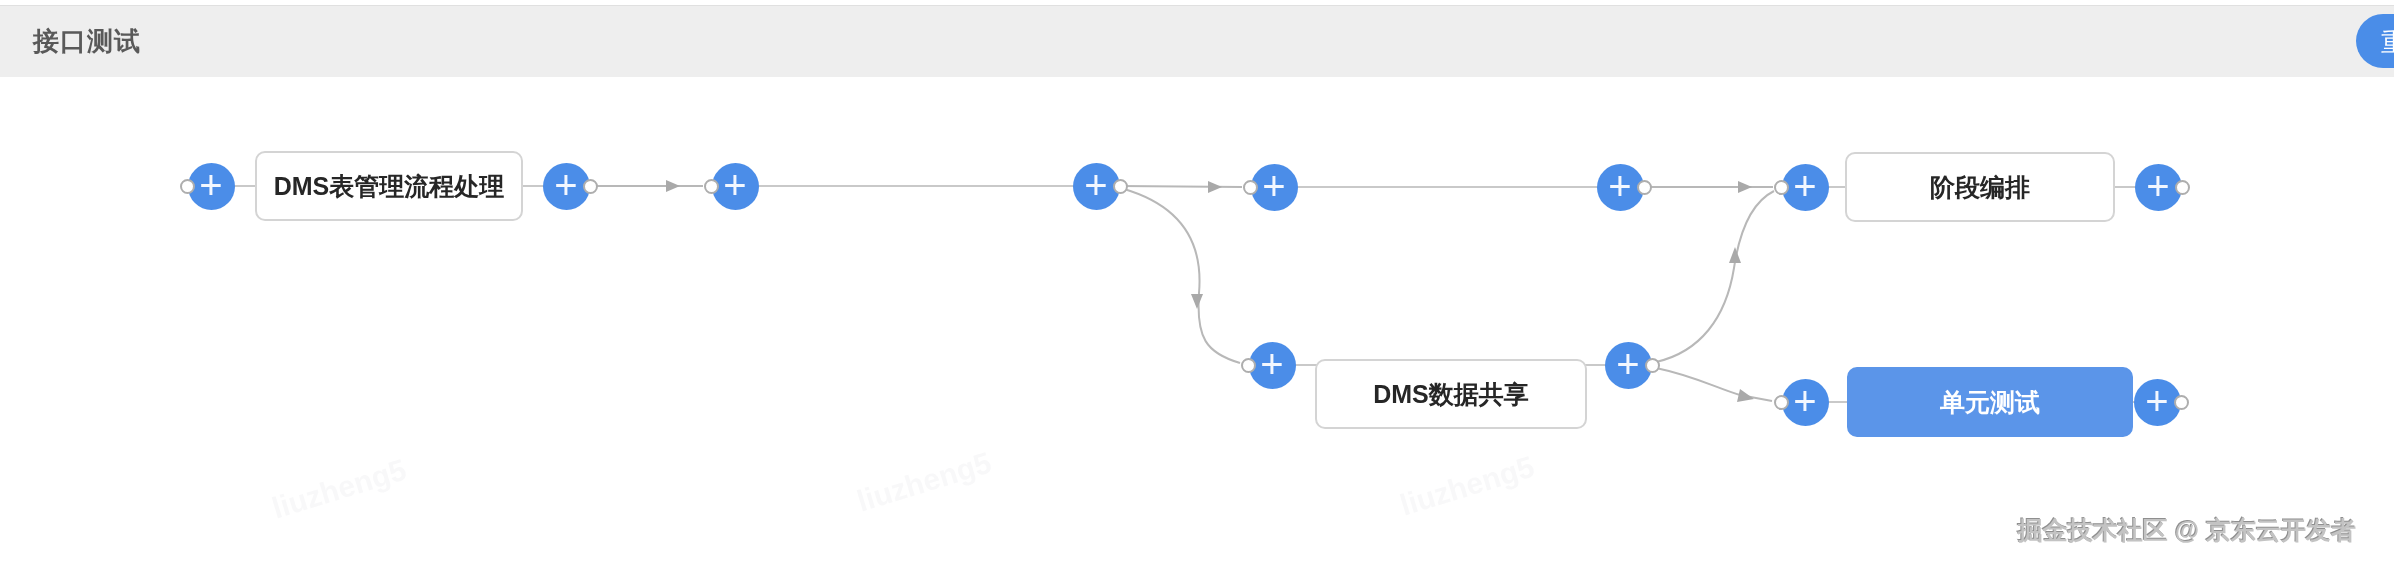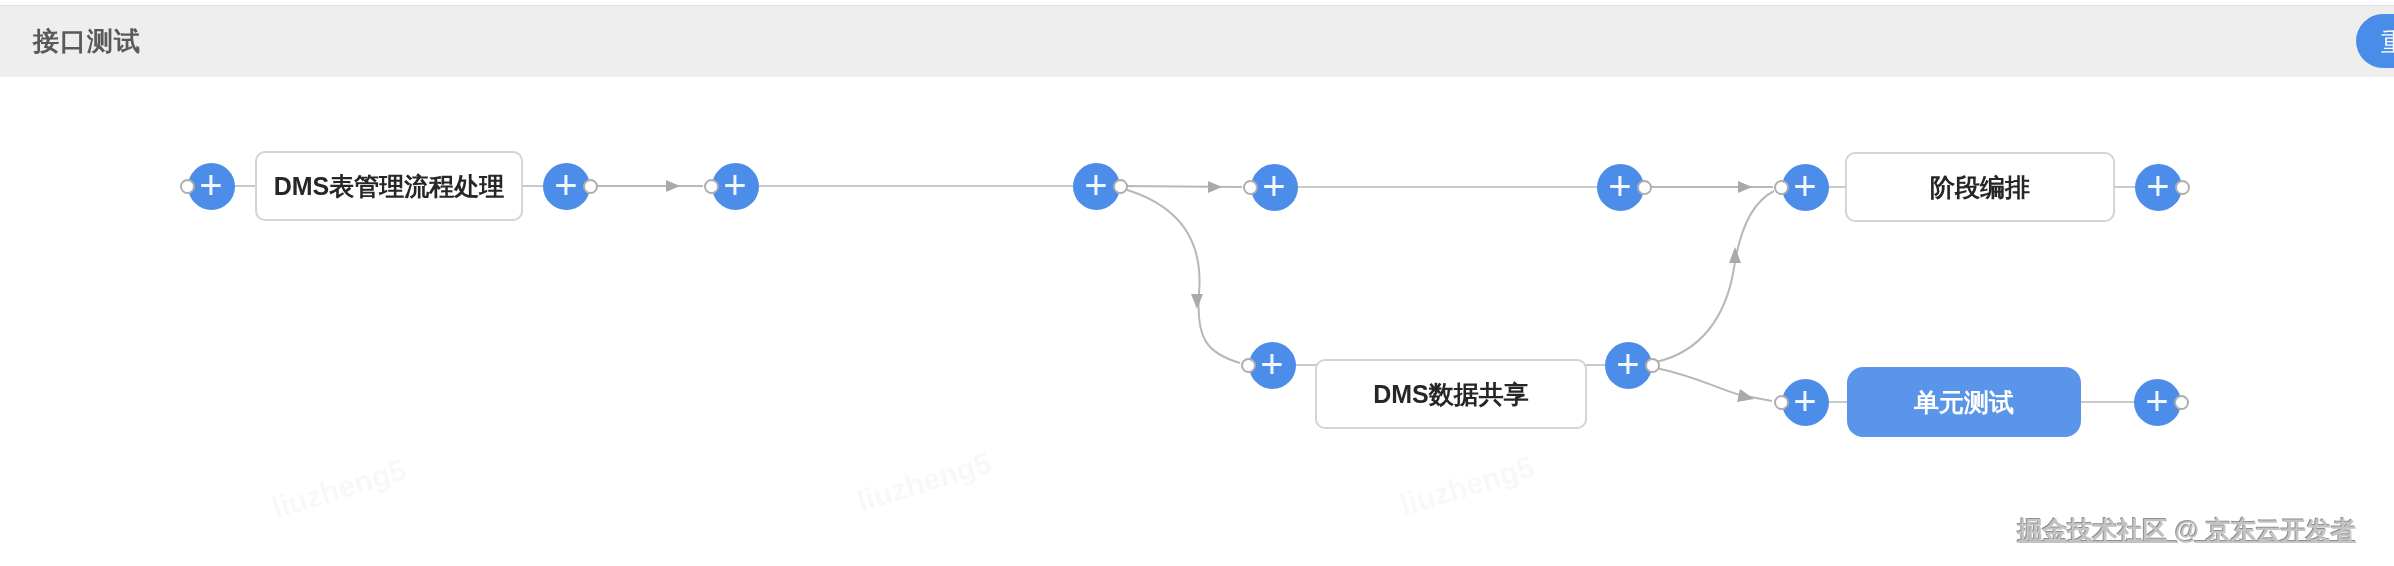--- a/index.html
+++ b/index.html
@@ -18,21 +18,21 @@
 
   
   .node{position:absolute;height:70px;box-sizing:border-box;background:#ffffff;border:2px solid #d4d4d4;border-radius:10px;display:flex;align-items:center;justify-content:center;font-size:25px;font-weight:600;color:#262626;z-index:2;}
   .node.selected{background:#5b95e9;border-color:#5b95e9;color:#ffffff;}
 
   .plus{position:absolute;width:47px;height:47px;border-radius:50%;background:#4b8de8;color:#f2f7ff;display:flex;align-items:center;justify-content:center;font-size:40px;font-weight:100;line-height:1;z-index:3;padding-bottom:3px;box-sizing:border-box;}
   .port{position:absolute;width:15px;height:15px;border-radius:50%;background:#ffffff;border:2px solid #aeaeae;box-sizing:border-box;z-index:4;}
 
   
   .wm{position:absolute;font-size:30px;font-weight:700;color:rgba(110,110,135,0.05);transform:rotate(-17deg);z-index:0;white-space:nowrap;}
-  .credit{position:absolute;right:38px;top:514px;font-size:25px;font-weight:600;color:#c3c3c3;text-shadow:-1px -1px 0 #8f8f8f,1px 1px 0 #ffffff;z-index:5;white-space:nowrap;text-decoration:underline;}
+  .credit{position:absolute;right:38px;top:514px;font-size:25px;font-weight:600;color:#c3c3c3;text-shadow:-1px -1px 0 #8f8f8f,1px 1px 0 #ffffff;z-index:5;white-space:nowrap;}
 </style>
 </head>
 <body>
 
 <div id="stage">
 
   <div class="top-strip"></div>
 
   <div class="header">
     <div class="header-title">接口测试</div>
@@ -125,21 +125,21 @@
     </div>
   <div class="plus" style="left:1604.5px;top:341.5px;">
       <span>+</span>
     </div>
   <div class="port" style="left:1644.5px;top:357.5px;"></div>
 
   <div class="port" style="left:1773.5px;top:394.5px;"></div>
   <div class="plus" style="left:1781.5px;top:378.5px;">
       <span>+</span>
     </div>
-  <div class="node selected" style="left:1847px;top:367px;width:234px;border-radius:16px;">
+  <div class="node selected" style="left:1847px;top:367px;width:286px;">
       <span>单元测试</span>
     </div>
   <div class="plus" style="left:2133.5px;top:378.5px;">
       <span>+</span>
     </div>
   <div class="port" style="left:2173.5px;top:394.5px;"></div>
 
   <div class="credit">掘金技术社区 @ 京东云开发者</div>
 
 </div>

